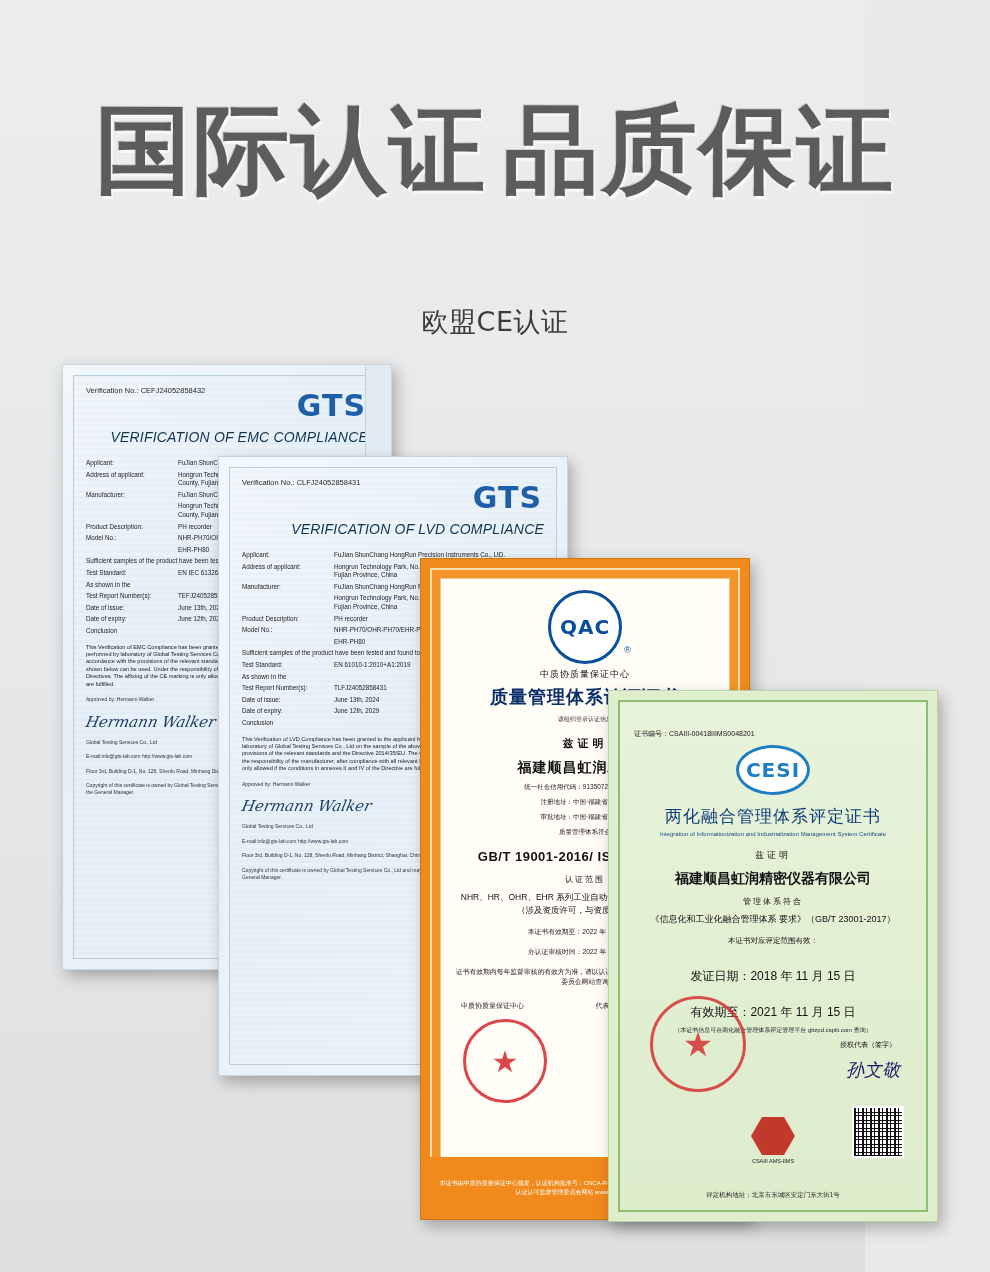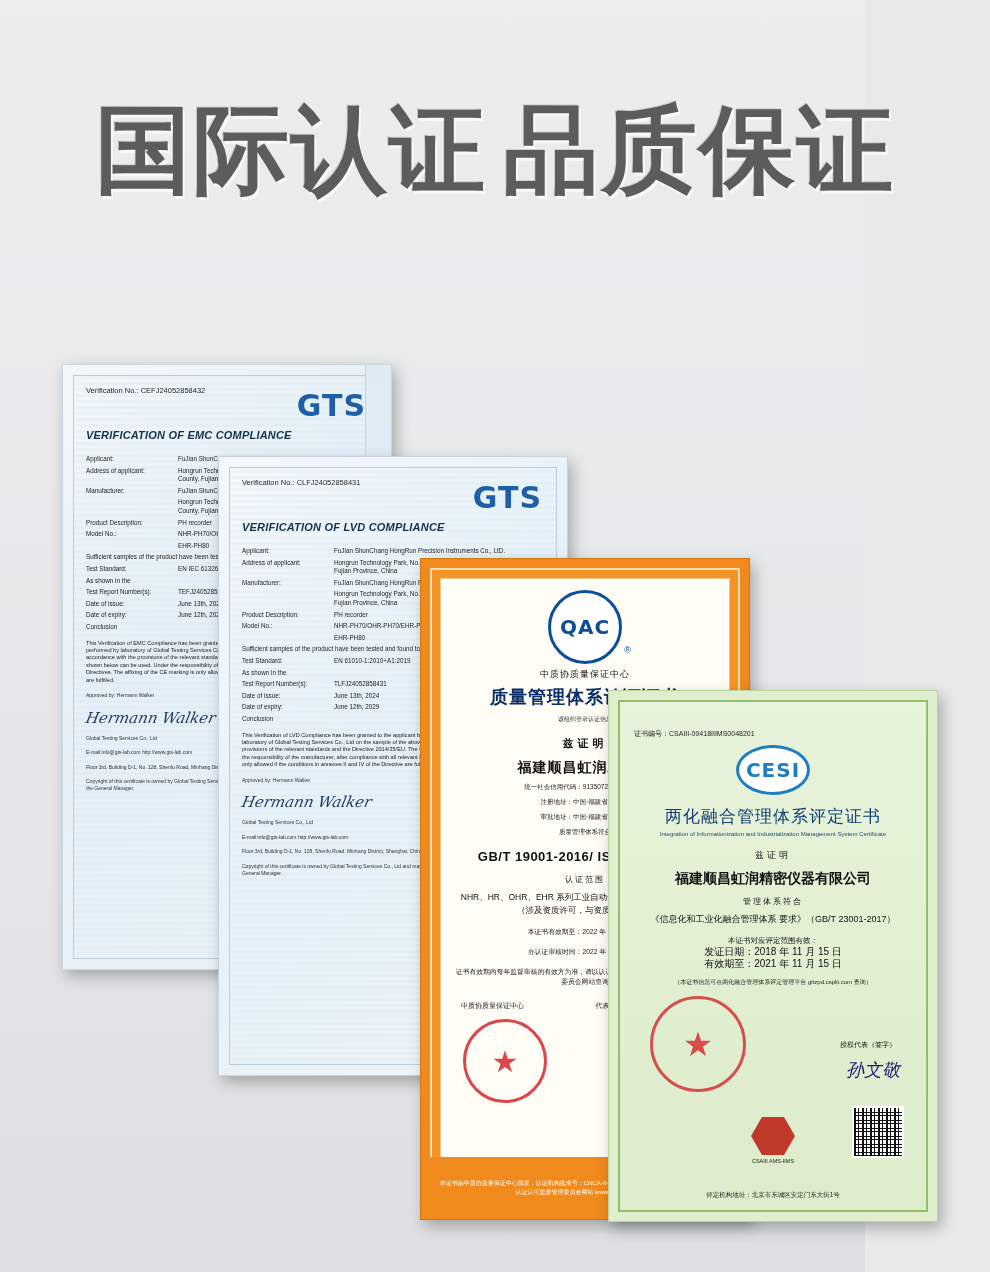--- a/index.html
+++ b/index.html
@@ -72,22 +72,22 @@
     padding: 10px 12px;
   }
   .gts-logo {
     position: absolute; right: 14px; top: 12px;
     font-size: 30px; font-weight: bold; color: #1f5fa9;
     letter-spacing: 1px; font-family: "DejaVu Sans", sans-serif;
   }
   .verif-no { font-size: 7.5px; color: #2a2a2a; }
   .gts-title {
     margin-top: 34px;
-    font-size: 11px; font-weight: bold; font-style: italic;
-    color: #12324f; text-align: left; letter-spacing: 0.2px;
+    font-size: 14px; font-weight: normal; font-style: italic;
+    color: #12324f; text-align: right; letter-spacing: 0.2px;
   }
   .rows { margin-top: 14px; }
   .row { display: flex; font-size: 6.3px; color: #222; line-height: 8.6px; margin-bottom: 3px; }
   .row .lbl { width: 92px; flex: 0 0 92px; }
   .row .val { flex: 1; }
   .para { font-size: 5.6px; color: #222; line-height: 7.4px; margin-top: 8px; }
   .sig {
     margin-top: 10px;
     font-family: "DejaVu Serif", serif;
     font-style: italic; font-size: 15px; color: #1d3c63;
@@ -207,21 +207,21 @@
     font-family: "DejaVu Sans", sans-serif;
   }
   .cesi-title { font-size: 17px; font-weight: normal; color: #0f3d77; margin-top: 10px; letter-spacing: 1px; }
   .cesi-title-en { font-size: 6px; color: #1a4a82; margin-top: 3px; }
   .cesi-zheng { font-size: 9px; color: #111; margin-top: 12px; letter-spacing: 3px; }
   .cesi-company { font-size: 14px; font-weight: bold; color: #111; margin-top: 8px; }
   .cesi-sys { font-size: 8px; color: #111; margin-top: 8px; letter-spacing: 2px; }
   .cesi-std { font-size: 9px; color: #111; margin-top: 6px; }
   .cesi-scope-hd { font-size: 7.5px; color: #111; margin-top: 10px; }
   .cesi-scope { font-size: 7.5px; color: #111; margin-top: 8px; line-height: 13px; text-align: left; text-indent: 14px; padding: 0 6px; }
-  .cesi-dates { font-size: 10px; color: #111; margin-top: 0; line-height: 12px; }
+  .cesi-dates { font-size: 12px; color: #111; margin-top: 24px; line-height: 12px; }
   .cesi-note { font-size: 6px; color: #222; margin-top: 8px; }
   .cesi-stamp {
     position: absolute; left: 30px; bottom: 118px;
     width: 96px; height: 96px; border-radius: 50%;
     border: 3px solid #d6262c; opacity: 0.8;
   }
   .cesi-stamp:after {
     content: "★"; position: absolute; inset: 0;
     display: flex; align-items: center; justify-content: center;
     font-size: 34px; color: #d6262c;
@@ -258,20 +258,21 @@
   }
 </style>
 </head>
 <body>
 
 <div class="page">
 
   <div class="headline">
     <span>国际认证</span><span class="seg2">品质保证</span>
   </div>
+  <div class="subline two">欧盟CE认证</div>
 
   <div class="certs">
 
     <div class="cert" id="cert-emc">
       <div class="gts-inner">
         <div class="verif-no">
           <span>Verification No.:</span>
           <span>CEFJ24052858432</span>
         </div>
         <div class="gts-logo"><span>GTS</span></div>

